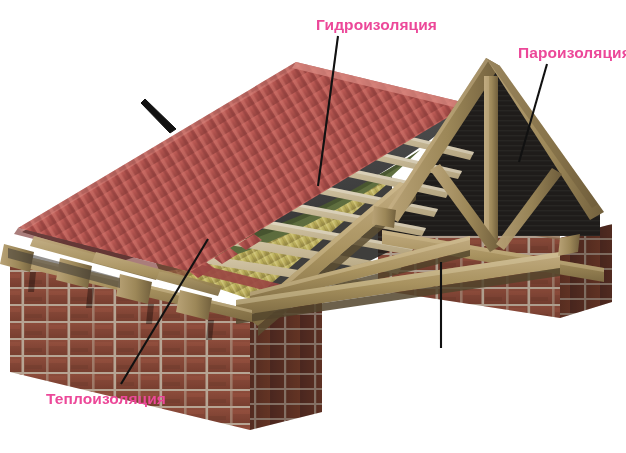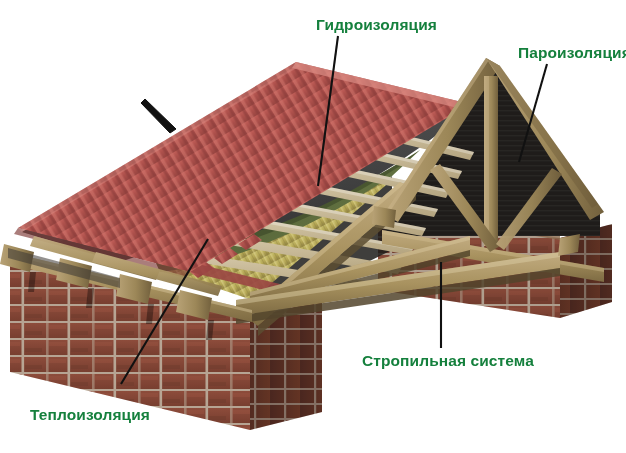--- a/index.html
+++ b/index.html
@@ -19,28 +19,28 @@
     position: absolute;
     left: 0; top: 0;
     width: 626px;
     height: 453px;
   }
   .callout {
     position: absolute;
     font-family: "Liberation Sans", sans-serif;
     font-size: 15.5px;
     font-weight: 600;
-    color: #15803d;
+    color: #ec4899;
     white-space: nowrap;
     letter-spacing: 0.1px;
   }
   #lbl-profnastil { left: 36px;  top: 80px; }
   #lbl-gidro      { left: 316px; top: 16px; }
   #lbl-paro       { left: 518px; top: 44px; }
-  #lbl-teplo      { left: 30px;  top: 390px; margin-top: 16px; }
+  #lbl-teplo      { left: 46px;  top: 390px; }
   #lbl-stropilnaya{ left: 362px; top: 352px; }
 </style>
 </head>
 <body>
 
 <div id="scene">
 
   <svg id="art" viewBox="0 0 626 453" xmlns="http://www.w3.org/2000/svg">
     <defs>
       <linearGradient id="gMetal" x1="0" y1="0" x2="0.25" y2="1">
@@ -321,15 +321,14 @@
     </g>
   </svg>
 
 
   <div class="callout" id="lbl-gidro">Гидроизоляция</div>
 
   <div class="callout" id="lbl-paro">Пароизоляция</div>
 
   <div class="callout" id="lbl-teplo">Теплоизоляция</div>
 
-  <div class="callout" id="lbl-stropilnaya">Стропильная система</div>
 
 </div>
 
 </body></html>

